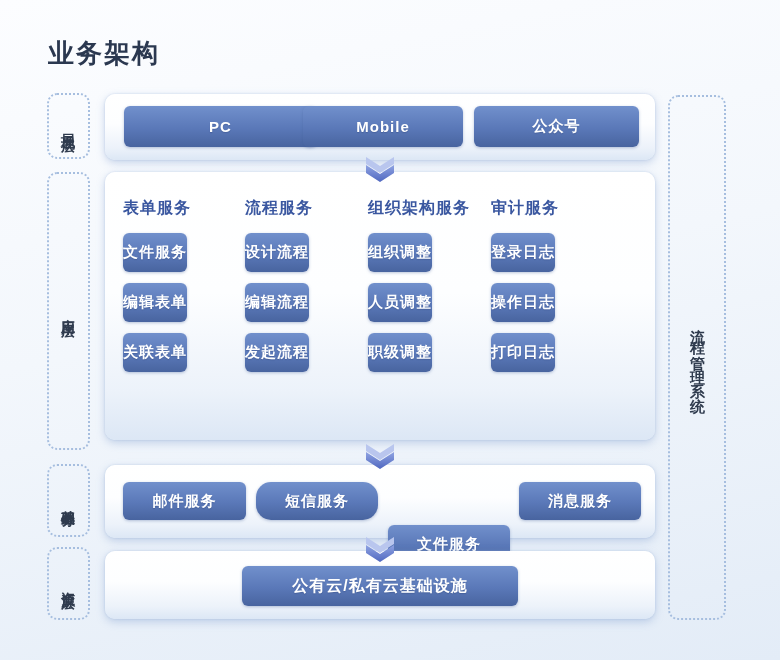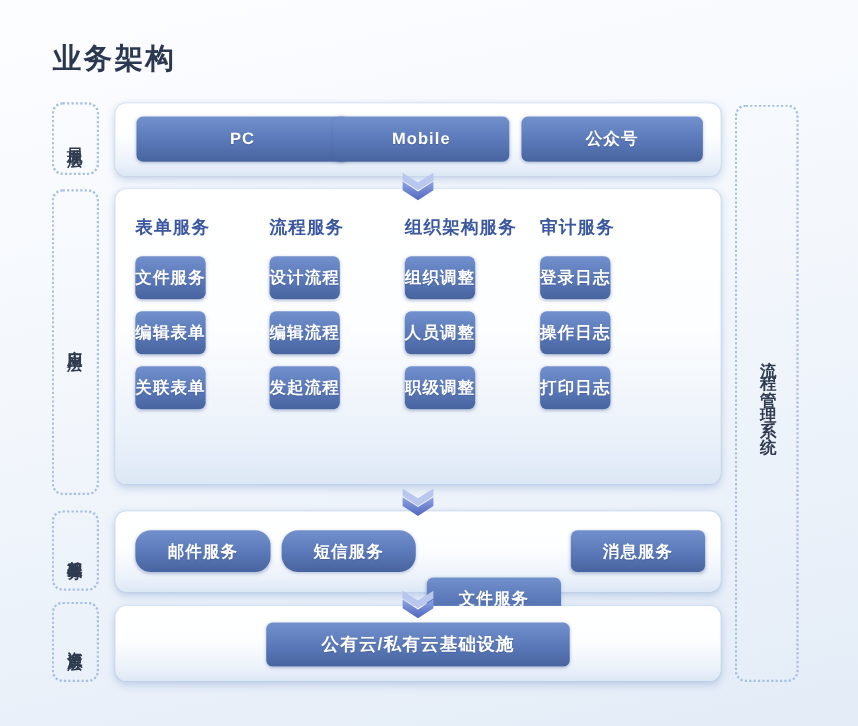--- a/index.html
+++ b/index.html
@@ -113,21 +113,21 @@
     </div>
     <div class="app-col" style="left:386px;">
       <div class="col-header">审计服务</div>
       <div class="col-node">登录日志</div>
       <div class="col-node">操作日志</div>
       <div class="col-node">打印日志</div>
     </div>
   </div>
 
   <div class="panel" style="top:465px;height:73px;">
-    <div class="node" style="left:18px;top:17px;width:123px;height:38px;border-radius:14px;">邮件服务</div>
+    <div class="node" style="left:18px;top:17px;width:123px;height:38px;">邮件服务</div>
     <div class="node" style="left:151px;top:17px;width:122px;height:38px;border-radius:15px;">短信服务</div>
     <div class="node" style="left:283px;top:17px;width:122px;height:38px;margin-top:43px;">文件服务</div>
     <div class="node" style="left:414px;top:17px;width:122px;height:38px;">消息服务</div>
   </div>
 
   <div class="panel" style="top:551px;height:68px;">
     <div class="node" style="left:137px;top:15px;width:276px;height:40px;font-size:16px;">公有云/私有云基础设施</div>
   </div>
 
   <svg class="arrow" style="left:365px;top:156px;" viewBox="0 0 30 28">

